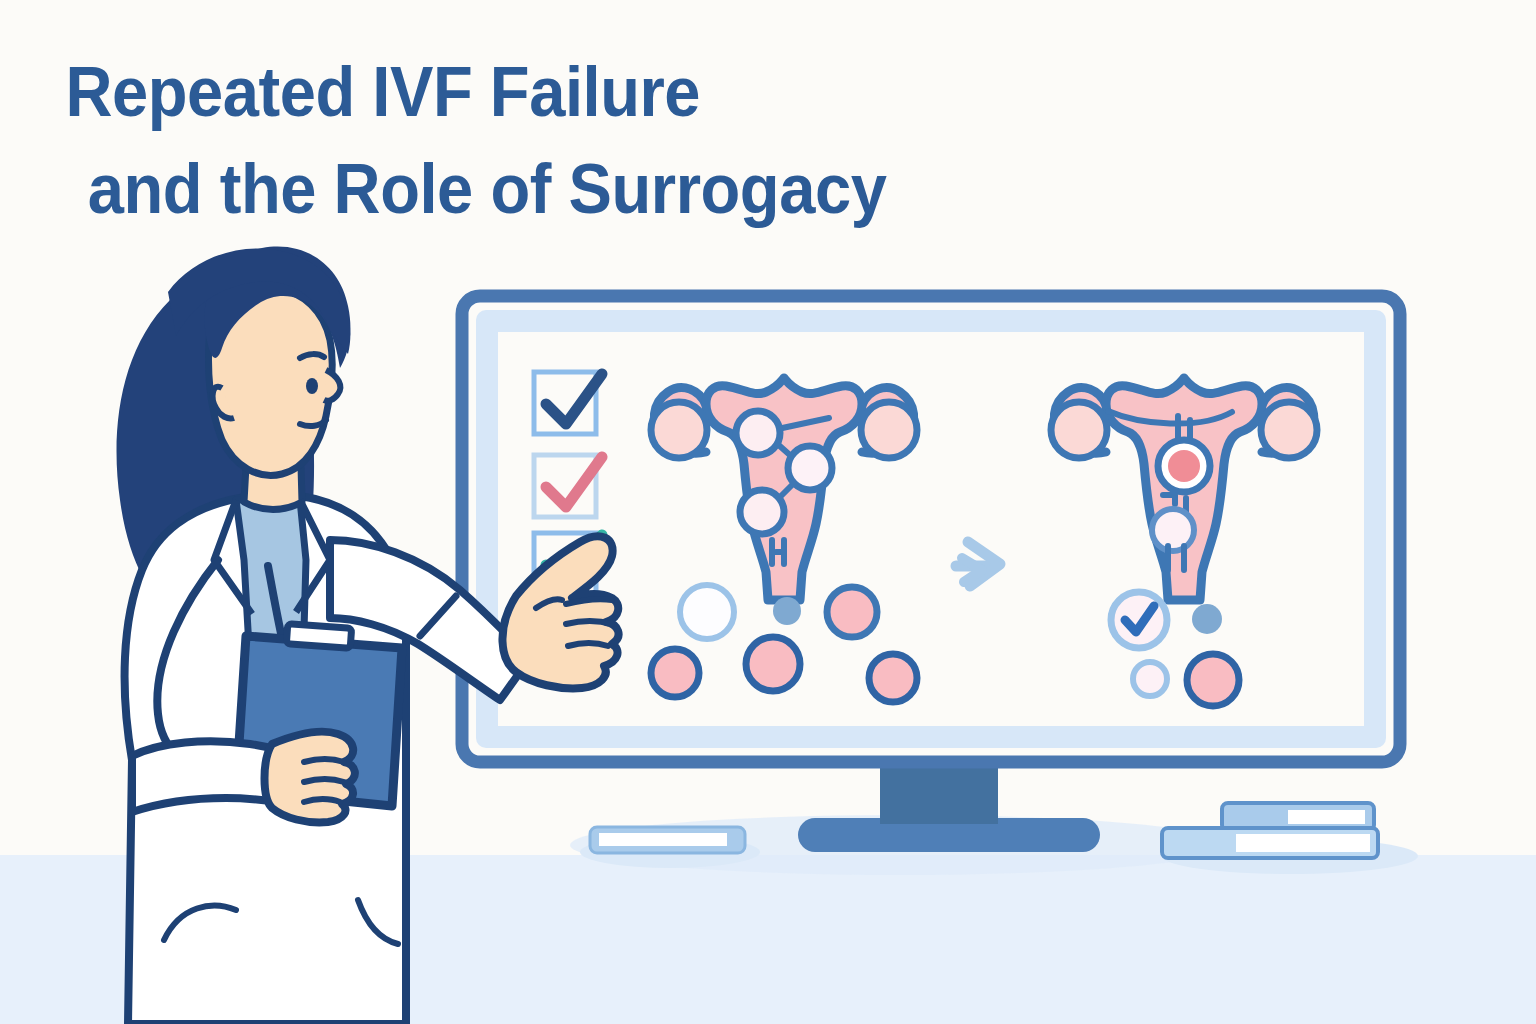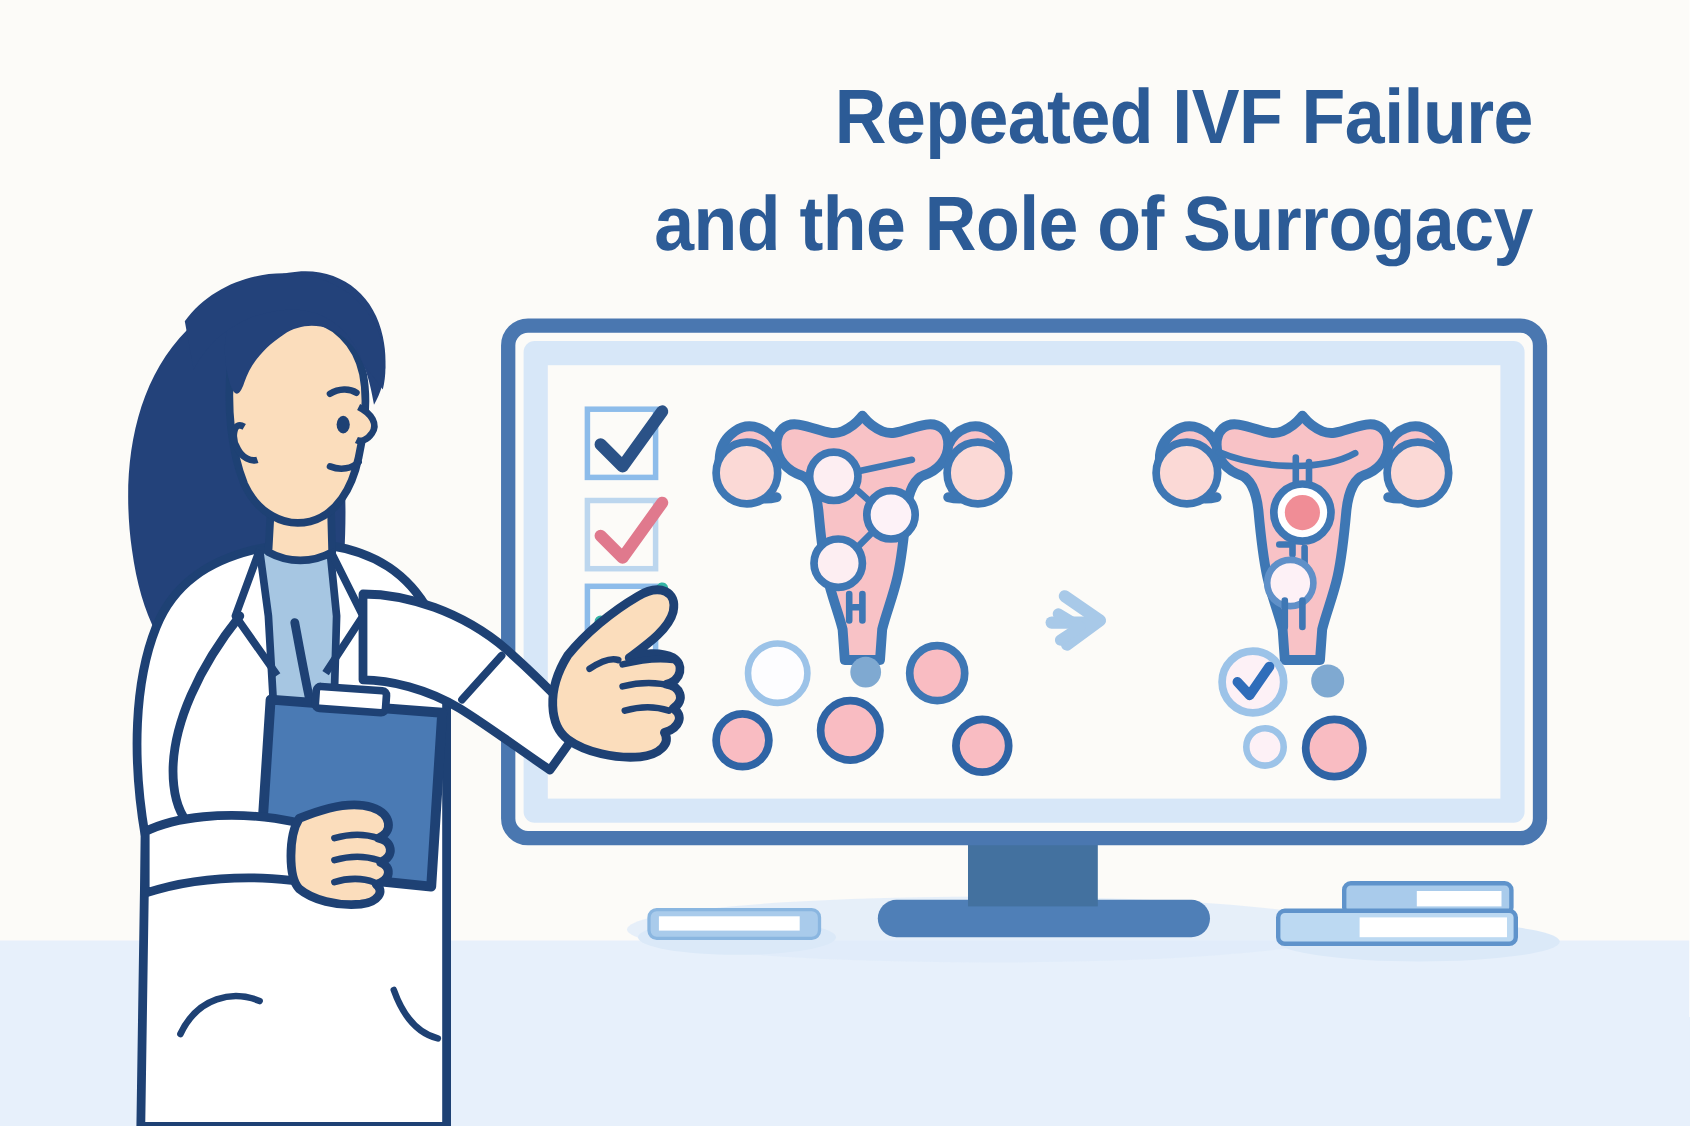--- a/index.html
+++ b/index.html
@@ -17,23 +17,23 @@
   }
   #stage svg.layer {
     position: absolute;
     top: 0; left: 0;
     width: 1536px;
     height: 1024px;
   }
   #title-block {
     position: absolute;
     left: 0;
-    top: 58px;
+    top: 44px;
     width: 1444px;
-    text-align: right;
+    text-align: left;
     pointer-events: none;
   }
   .title-line {
     display: block;
     color: #2c5b96;
     font-family: "Liberation Sans Narrow", "Liberation Sans", sans-serif;
     font-weight: bold;
     font-size: 70px;
     line-height: 1.38;
     letter-spacing: -0.5px;

